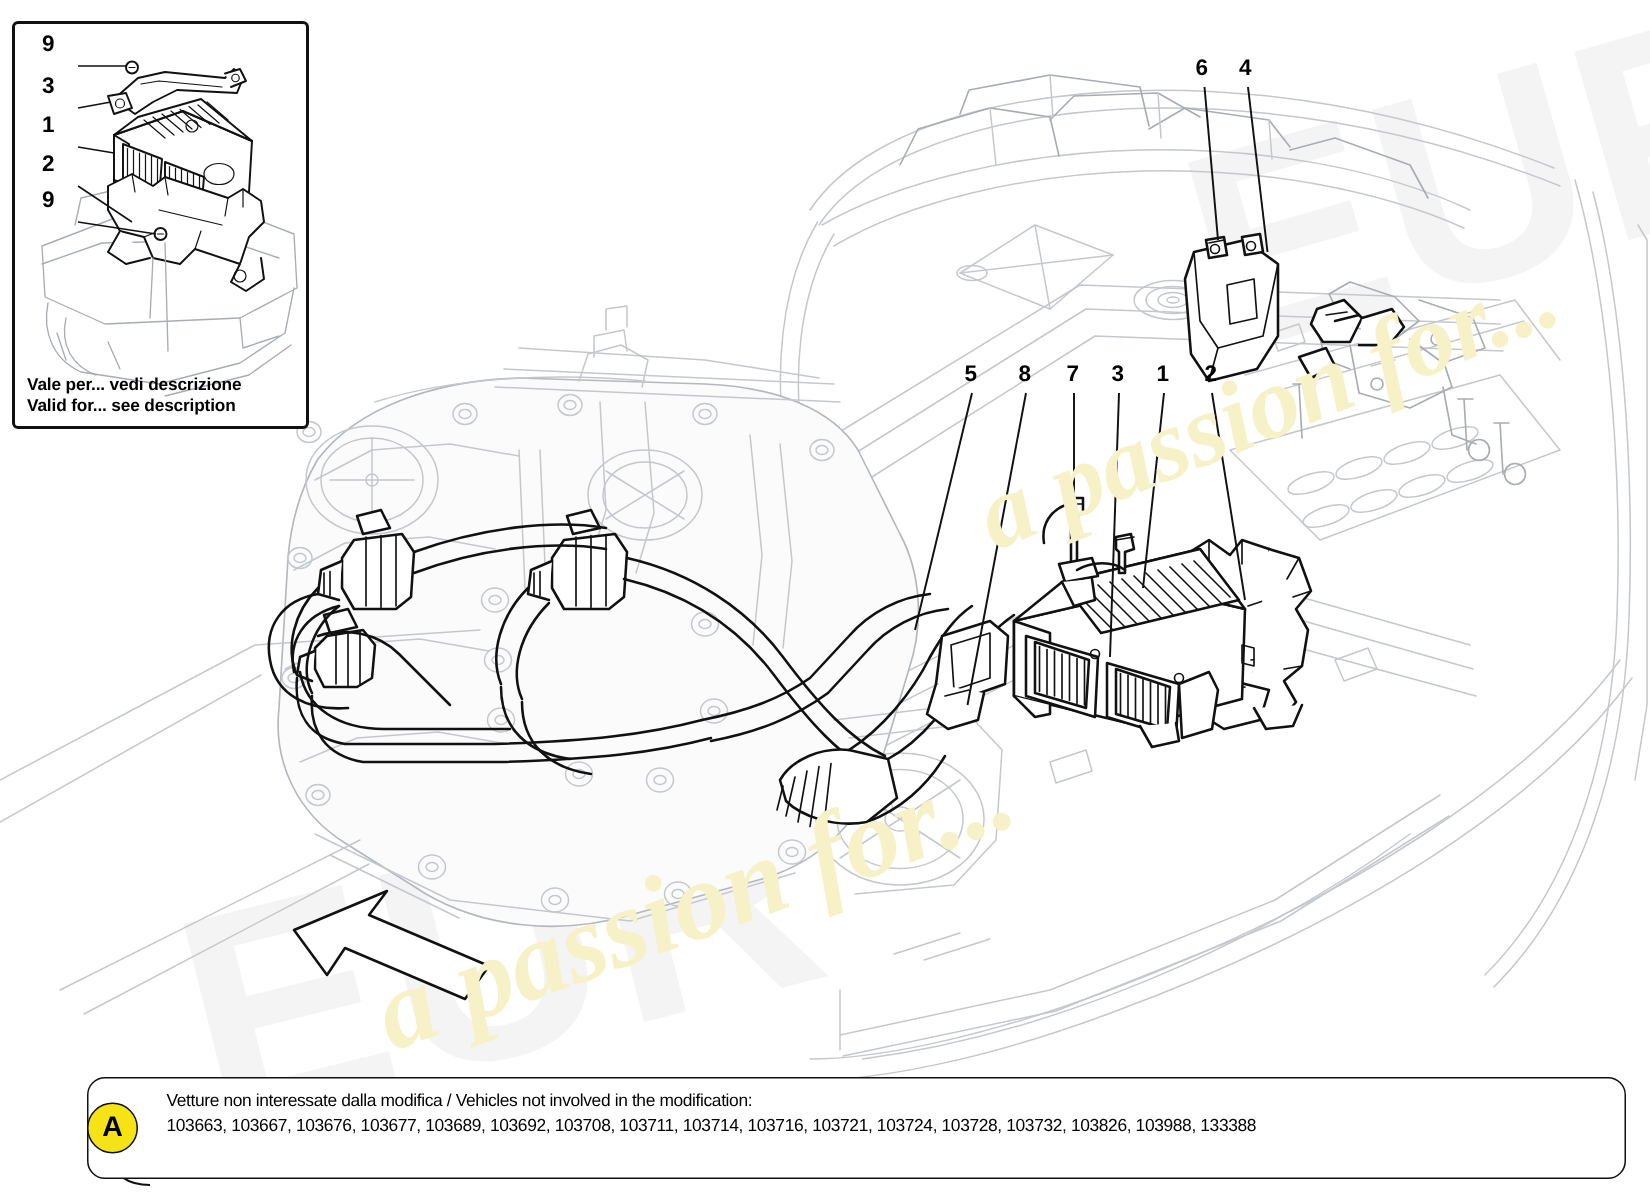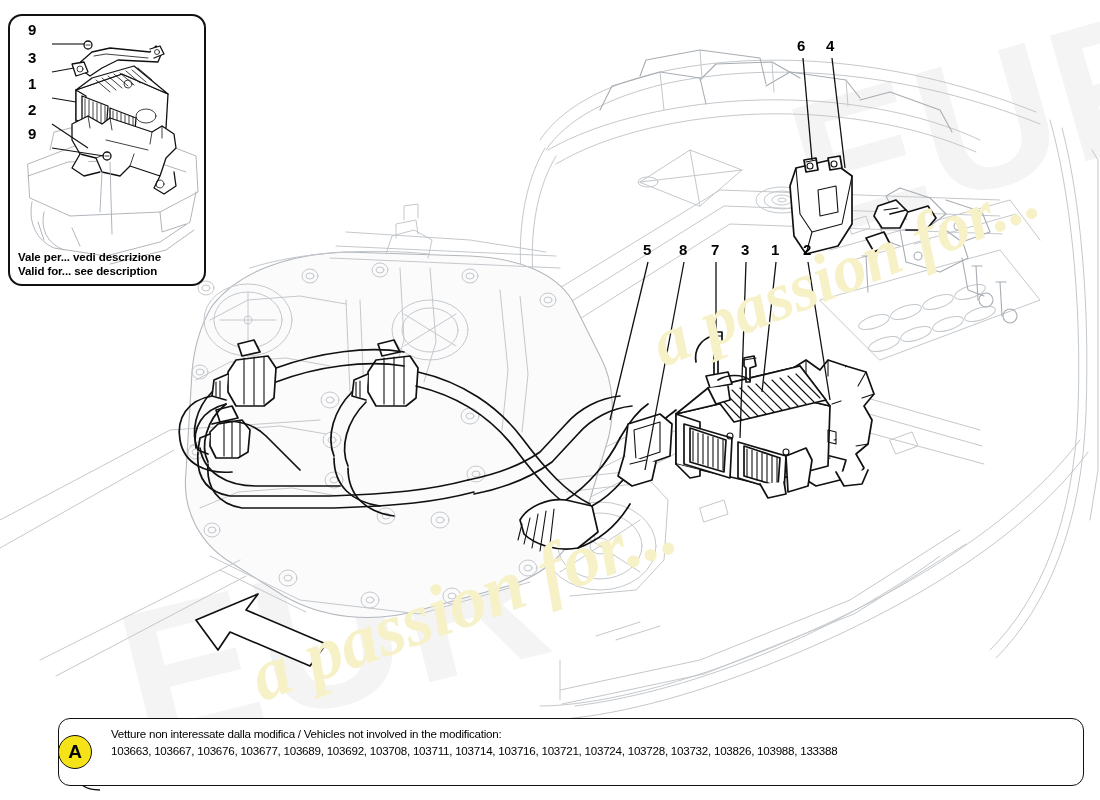--- a/index.html
+++ b/index.html
@@ -50,21 +50,21 @@
   }
 
   
   #inset {
     position: absolute;
     left: 8px;
     top: 14px;
     width: 198px;
     height: 272px;
     border: 2px solid #111;
-    border-radius: 14px;
+    border-radius: 4px;
     background: #ffffff;
     box-sizing: border-box;
   }
   #inset .caption {
     position: absolute;
     left: 8px;
     bottom: 6px;
     width: 182px;
     font-size: 11.5px;
     font-weight: 700;

